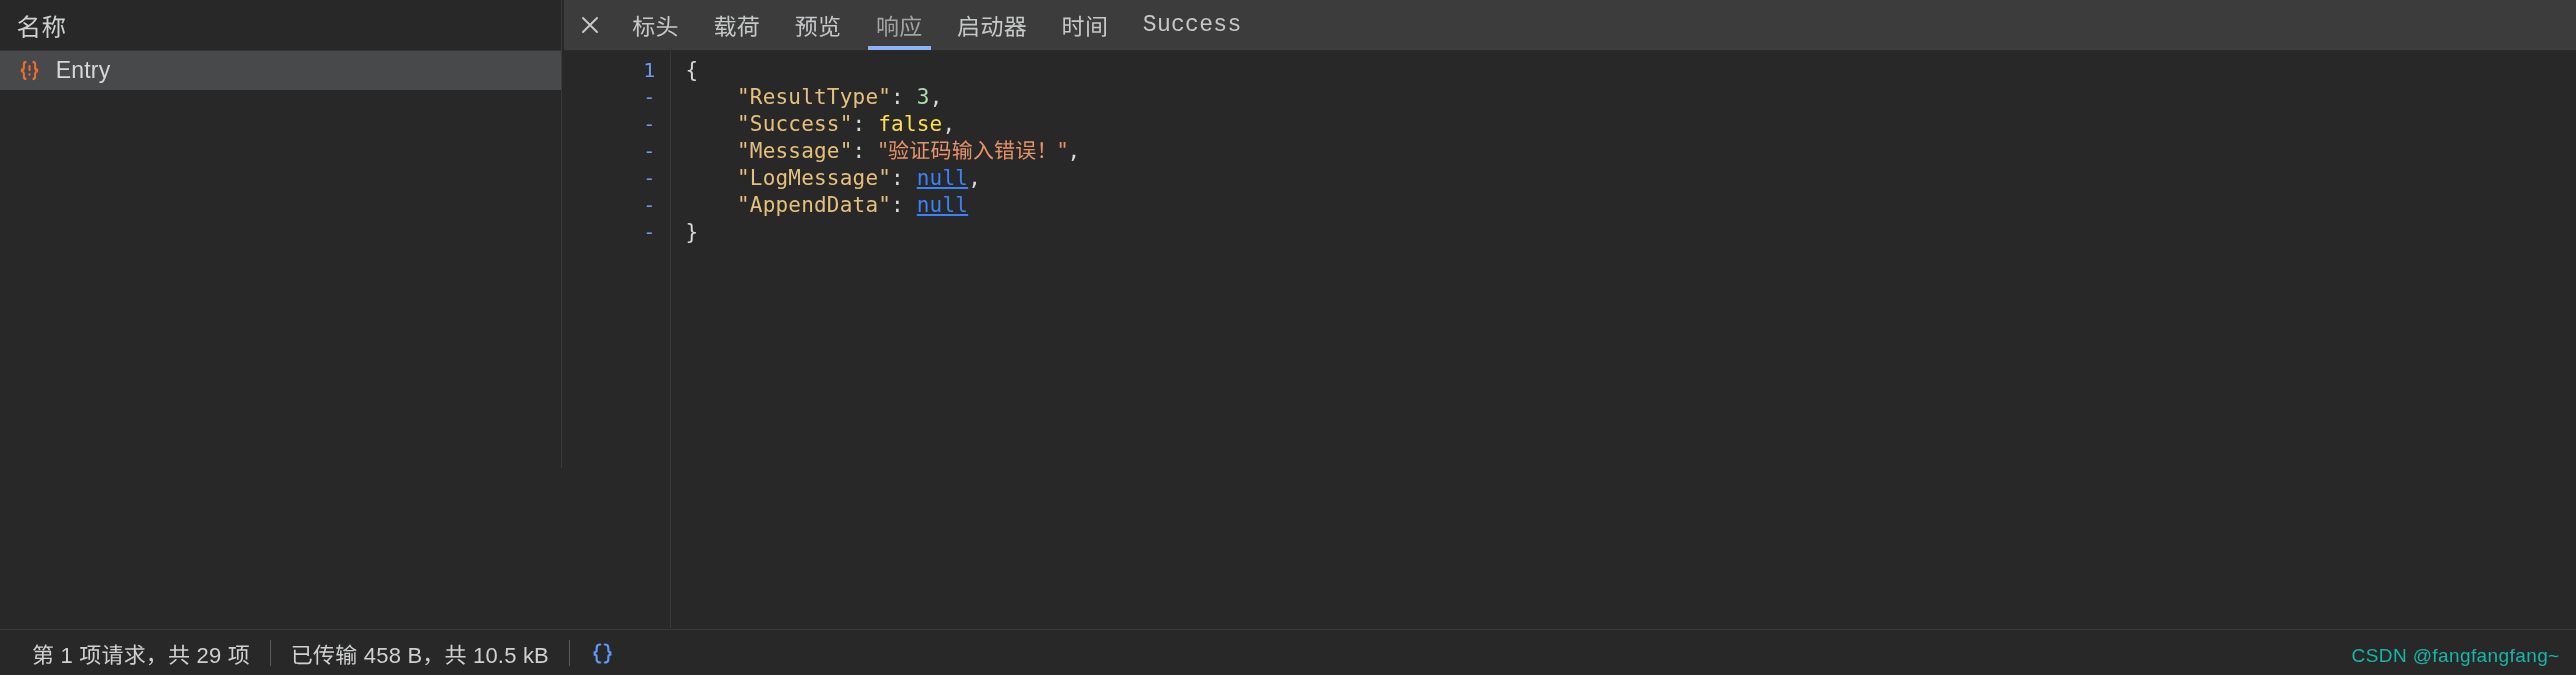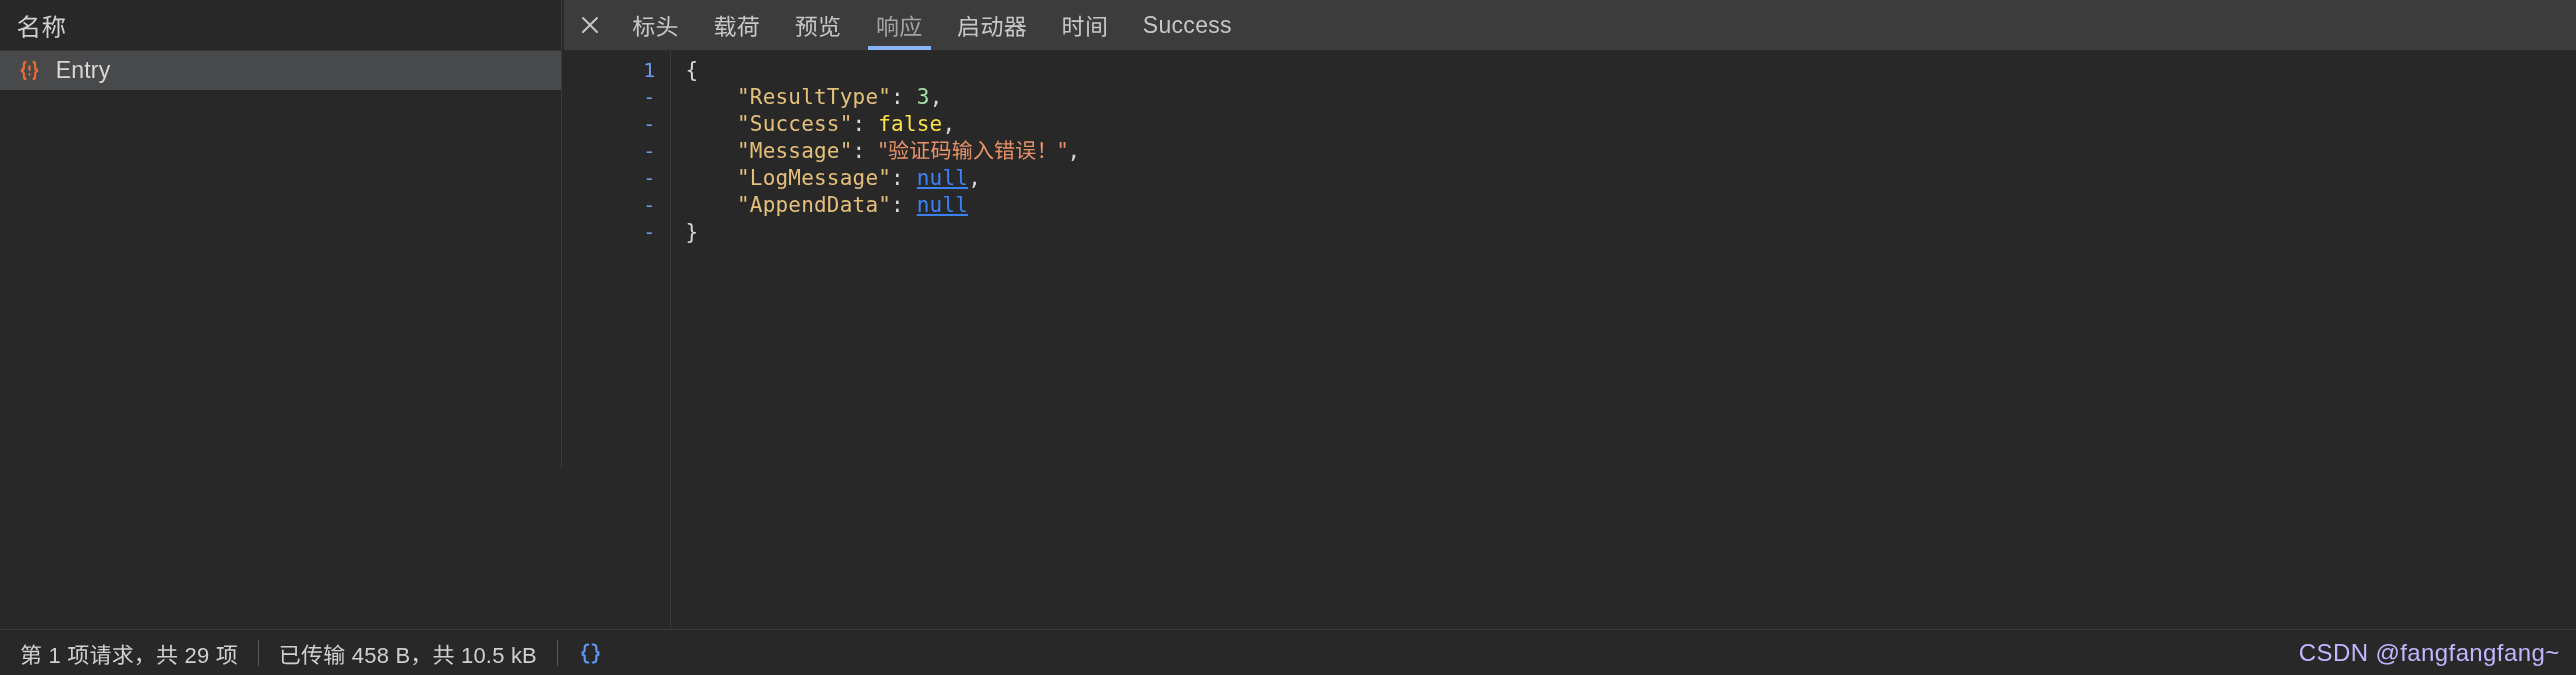--- a/index.html
+++ b/index.html
@@ -83,20 +83,21 @@
     background: #282828;
   }
 
   
   #detail-tabbar {
     height: 51px;
     background: #3c3c3c;
     display: flex;
     align-items: stretch;
     border-bottom: 0.9px solid #2b2b2b;
+    font-family: Liberation Mono, monospace;
   }
 
   .tab-close {
     width: 51px;
     display: flex;
     align-items: center;
     justify-content: center;
     cursor: pointer;
   }
   .tab-close svg { display: block; }
@@ -176,20 +177,21 @@
   
   #status-bar {
     position: absolute;
     left: 0; bottom: 0;
     width: 2576px;
     height: 47px;
     background: #282828;
     border-top: 0.9px solid #3a3a3a;
     display: flex;
     align-items: center;
+    padding-left: 12px;
   }
 
   .status-seg {
     color: #cfd0d1;
     font-size: 22px;
     white-space: nowrap;
     padding: 0 20px;
     letter-spacing: 0.2px;
   }
   .status-div {
@@ -204,22 +206,22 @@
     width: 66px;
     height: 47px;
     cursor: pointer;
   }
   #pretty-print-btn svg { display: block; }
 
   #watermark {
     position: absolute;
     right: 16.4px;
     bottom: 9px;
-    color: #c4b5fd;
-    font-size: 24px;
+    color: #14b8a6;
+    font-size: 19px;
     white-space: nowrap;
     letter-spacing: 0.4px;
   }
 </style>
 </head>
 <body>
 
 <div id="app">
 
   <div id="left-panel">

